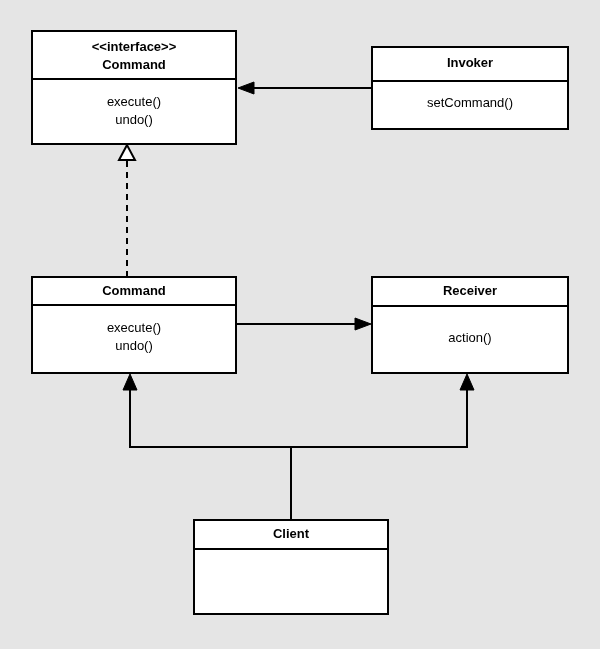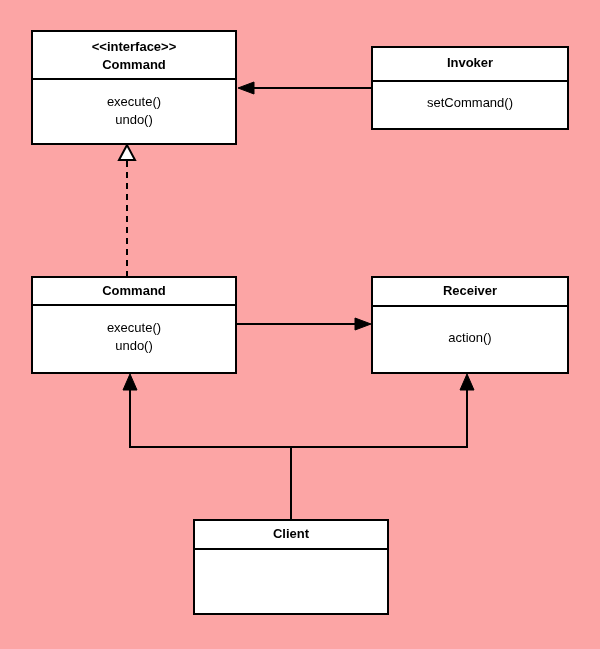--- a/index.html
+++ b/index.html
@@ -11,21 +11,21 @@
   body {
     width: 600px;
     height: 649px;
     overflow: hidden;
     font-family: "Liberation Sans", sans-serif;
   }
   #diagram-canvas {
     position: relative;
     width: 600px;
     height: 649px;
-    background: #fca5a5;
+    background: #e5e5e5;
   }
   svg.diagram {
     display: block;
     width: 600px;
     height: 649px;
   }
   .box-rect {
     fill: #ffffff;
     stroke: #000000;
     stroke-width: 2;

